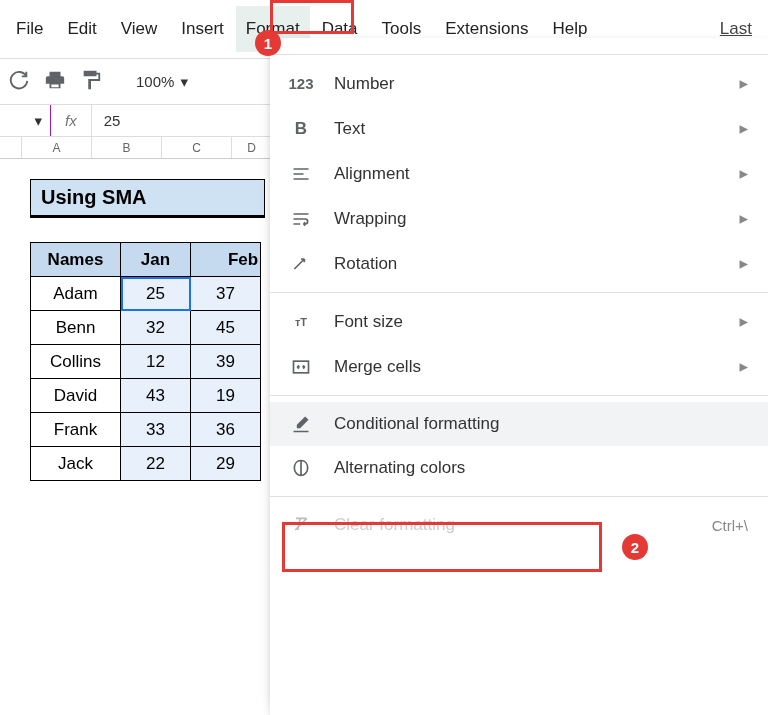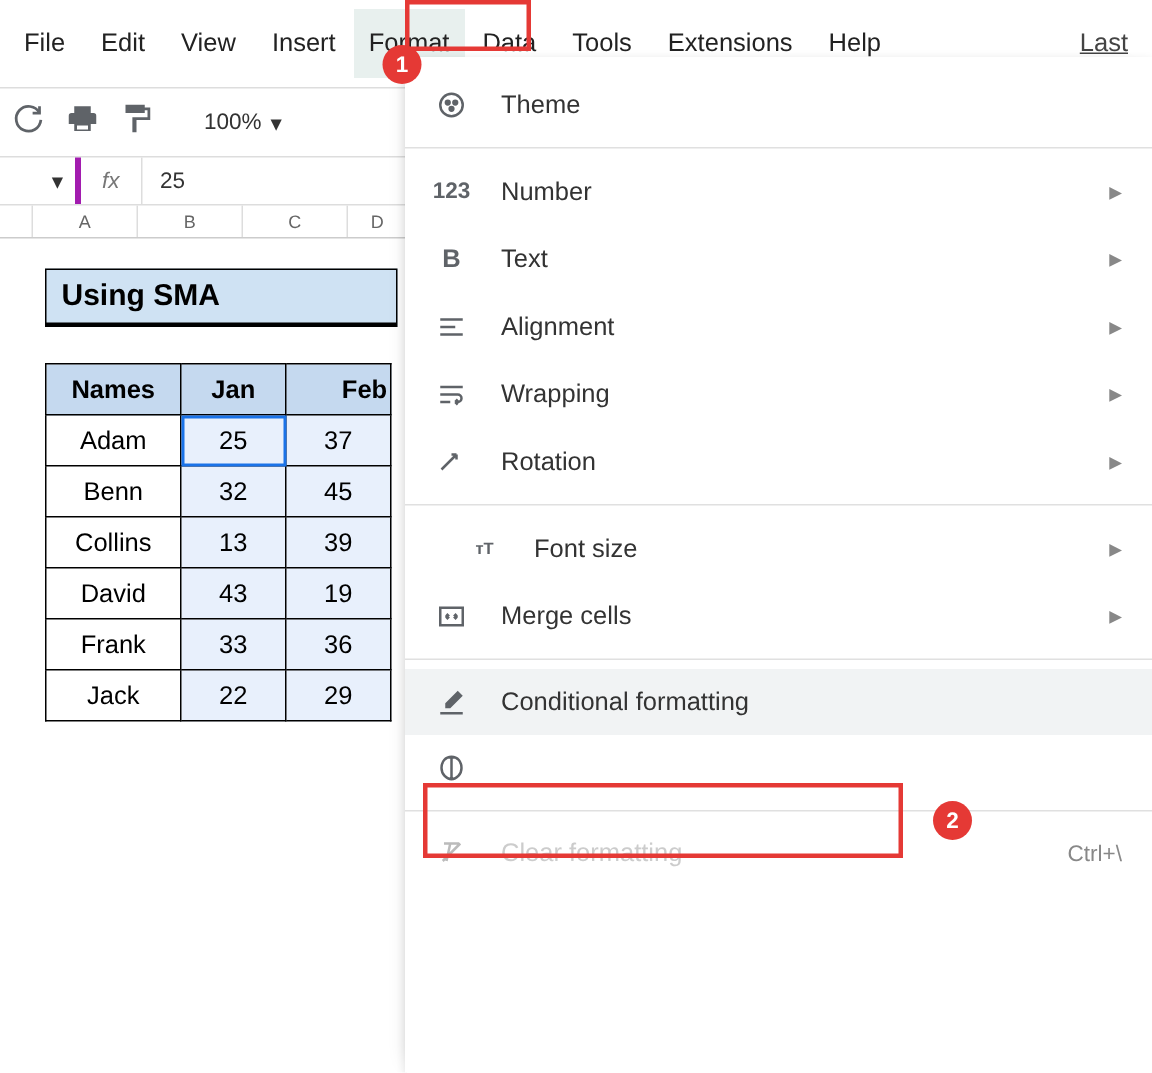--- a/index.html
+++ b/index.html
@@ -62,21 +62,21 @@
     width: 50px;
     display: flex;
     justify-content: flex-end;
     align-items: center;
     padding-right: 8px;
   }
   .formulabar .fx {
     font-style: italic;
     color: #777;
     padding: 0 14px;
-    border-left: 4px solid #a21caf;
+    border-left: 1px solid #a21caf;
     border-right: 1px solid #ddd;
     height: 100%;
     display: flex;
     align-items: center;
   }
   .formulabar .value {
     padding: 0 12px;
   }
   .colheaders {
     display: flex;
@@ -266,21 +266,21 @@
       <td class="valcell active-cell">25</td>
       <td class="valcell">37</td>
     </tr>
     <tr>
       <td>Benn</td>
       <td class="valcell">32</td>
       <td class="valcell">45</td>
     </tr>
     <tr>
       <td>Collins</td>
-      <td class="valcell">13</td>
+      <td class="valcell">12</td>
       <td class="valcell">39</td>
     </tr>
     <tr>
       <td>David</td>
       <td class="valcell">43</td>
       <td class="valcell">19</td>
     </tr>
     <tr>
       <td>Frank</td>
       <td class="valcell">33</td>
@@ -289,31 +289,20 @@
     <tr>
       <td>Jack</td>
       <td class="valcell">22</td>
       <td class="valcell">29</td>
     </tr>
   </tbody>
     </table>
 </div>
 
 <div class="dropdown">
-  <div class="item">
-    <span class="icon">
-        <svg viewBox="0 0 24 24" fill="none" stroke="#5f6368" stroke-width="2">
-          <circle cx="12" cy="12" r="9"></circle>
-          <circle cx="9" cy="10" r="1.5" fill="#5f6368"></circle>
-          <circle cx="15" cy="10" r="1.5" fill="#5f6368"></circle>
-          <circle cx="12" cy="15" r="1.5" fill="#5f6368"></circle>
-        </svg>
-      </span>
-    <span>Theme</span>
-  </div>
   <div class="sep"></div>
   <div class="item">
     <span class="icon" style="font-weight:bold;font-size:15px;">123</span>
     <span>Number</span>
     <span class="chevron">▸</span>
   </div>
   <div class="item">
     <span class="icon" style="font-weight:bold;">B</span>
     <span>Text</span>
     <span class="chevron">▸</span>
@@ -340,21 +329,21 @@
     <span class="icon">
         <svg viewBox="0 0 24 24" stroke="#5f6368" stroke-width="2" fill="none">
           <path d="M4 18 L16 6 M16 6 h-4 M16 6 v4"></path>
         </svg>
       </span>
     <span>Rotation</span>
     <span class="chevron">▸</span>
   </div>
   <div class="sep"></div>
   <div class="item">
-    <span class="icon" style="font-size:11px;font-weight:bold;margin-left:22px;">тT</span>
+    <span class="icon" style="font-size:11px;font-weight:bold;">тT</span>
     <span>Font size</span>
     <span class="chevron">▸</span>
   </div>
   <div class="item">
     <span class="icon">
         <svg viewBox="0 0 24 24" stroke="#5f6368" stroke-width="2" fill="none">
           <rect x="3" y="5" width="18" height="14"></rect>
           <path d="M7 12h3M14 12h3M10 12l-2-2m2 2l-2 2M14 12l2-2m-2 2l2 2"></path>
         </svg>
       </span>
@@ -369,20 +358,21 @@
         </svg>
       </span>
     <span>Conditional formatting</span>
   </div>
   <div class="item">
     <span class="icon">
         <svg viewBox="0 0 24 24" fill="none" stroke="#5f6368" stroke-width="2">
           <path d="M12 3 C7 3 4 7 4 12 c0 5 4 9 8 9 4 0 8-4 8-9 0-5-3-9-8-9z M12 3 v18"></path>
         </svg>
       </span>
+    <span>Alternating colors</span>
   </div>
   <div class="sep"></div>
   <div class="item watermark">
     <span class="icon">
         <svg viewBox="0 0 24 24" stroke="#bbb" stroke-width="2" fill="none">
           <path d="M6 4h12M11 4l-3 14M5 18l14-14"></path>
         </svg>
       </span>
     <span>Clear formatting</span>
     <span class="shortcut">Ctrl+\</span>

